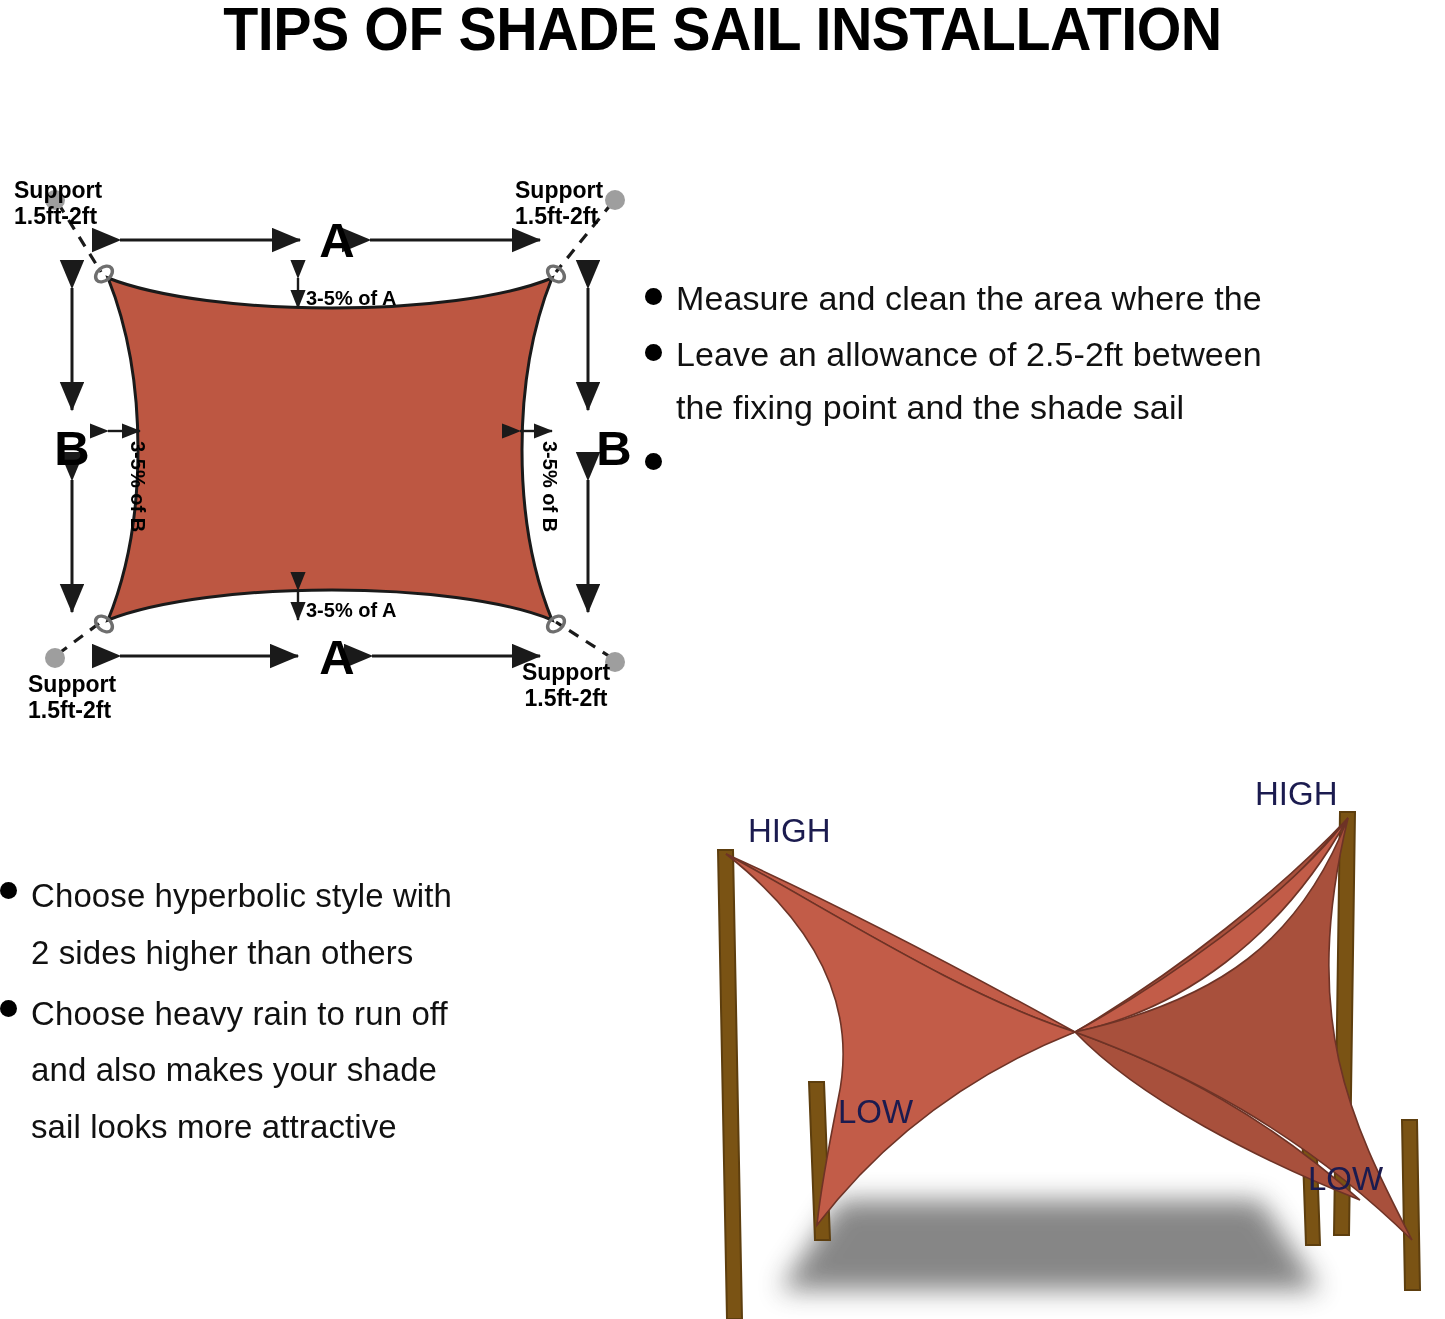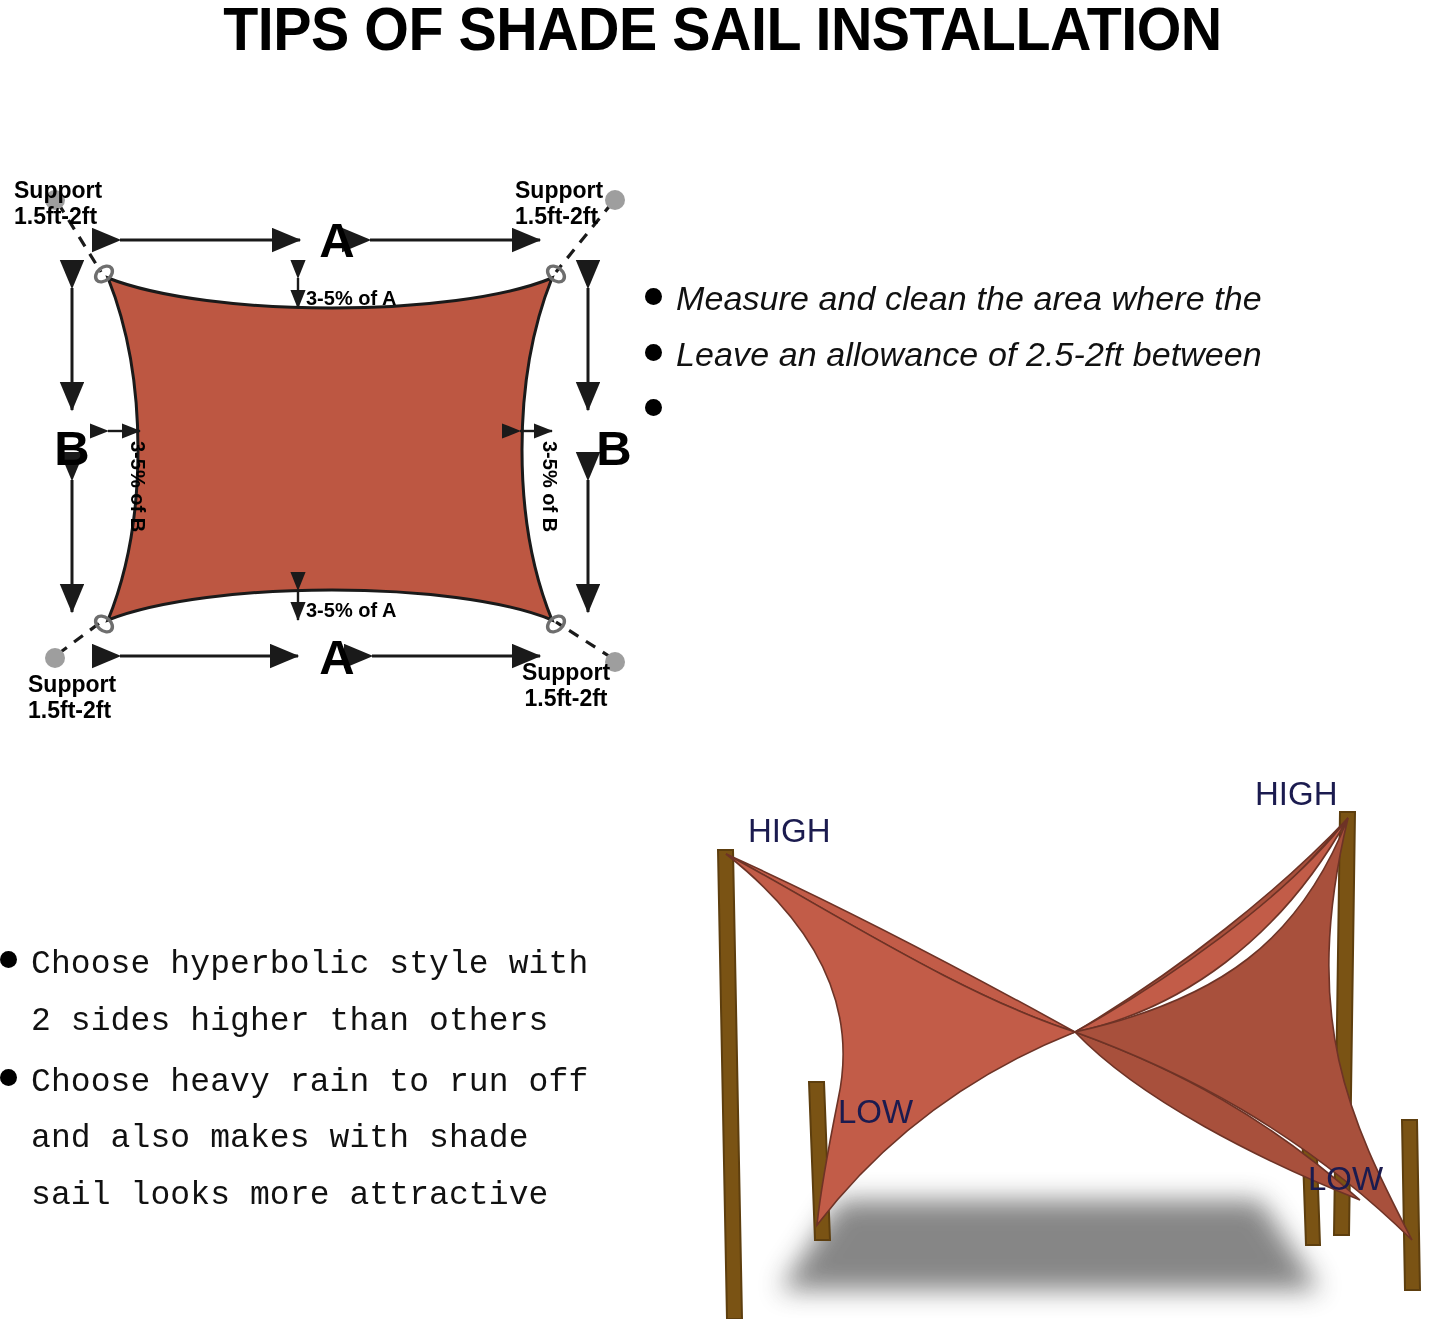--- a/index.html
+++ b/index.html
@@ -22,39 +22,39 @@
   }
 
   
   .panel{position:absolute;}
   #rect-diagram{left:0;top:150;width:660px;height:590px;}
   #hyper-diagram{left:660px;top:770px;width:785px;height:549px;}
 
   
   .bullets{position:absolute;}
   #bullets-top{left:645px;top:272px;width:800px;}
-  #bullets-bottom{left:0px;top:937px;width:630px;font-family:Liberation Mono, monospace;}
+  #bullets-bottom{left:0px;top:868px;width:630px;}
 
   .bullet-row{display:flex;align-items:flex-start;}
   .bullet-dot{
     flex:0 0 auto;
     width:17px;height:17px;border-radius:50%;
     background:#000;
     margin-right:14px;
   }
   #bullets-top .bullet-dot{margin-top:16px;}
   #bullets-bottom .bullet-dot{margin-top:14px;}
   .bullet-text{
     font-size:34px;
     line-height:1.58;
     color:#111;
     letter-spacing:0.1px;
   }
   #bullets-bottom .bullet-text{font-size:33px;line-height:1.72;}
-  #bullets-top .bullet-row{margin-bottom:2px;font-style:italic;}
+  #bullets-top .bullet-row{margin-bottom:2px;}
   #bullets-bottom .bullet-row{margin-bottom:4px;}
 </style>
 </head>
 <body>
 
 <div id="title">TIPS OF SHADE SAIL INSTALLATION</div>
 
 <svg class="panel" id="rect-diagram" viewBox="0 0 660 590" width="660" height="590" style="left:0px;top:150px;">
 
   <g stroke="#1A1A1A" stroke-width="3.2" stroke-dasharray="11,9" fill="none">
@@ -148,40 +148,41 @@
   <div class="bullet-row">
     <span class="bullet-dot"></span>
     <span class="bullet-text">
       <span>Measure and clean the area where the</span><br>
     </span>
   </div>
   <div class="bullet-row">
     <span class="bullet-dot"></span>
     <span class="bullet-text">
       <span>Leave an allowance of 2.5-2ft between</span><br>
+      <span>the fixing point and the shade sail</span>
     </span>
   </div>
   <div class="bullet-row">
     <span class="bullet-dot"></span>
   </div>
 </div>
 
 <div class="bullets" id="bullets-bottom">
   <div class="bullet-row">
     <span class="bullet-dot"></span>
     <span class="bullet-text">
       <span>Choose hyperbolic style with</span><br>
       <span>2 sides higher than others</span>
     </span>
   </div>
   <div class="bullet-row">
     <span class="bullet-dot"></span>
     <span class="bullet-text">
       <span>Choose heavy rain to run off</span><br>
-      <span>and also makes with shade</span><br>
+      <span>and also makes your shade</span><br>
       <span>sail looks more attractive</span>
     </span>
   </div>
 </div>
 
 <svg class="panel" id="hyper-diagram" viewBox="0 0 785 549" width="785" height="549" style="left:660px;top:770px;">
 
   <defs>
     <filter id="blurShadow" x="-25%" y="-60%" width="150%" height="220%">
       <feGaussianBlur stdDeviation="13"></feGaussianBlur>

